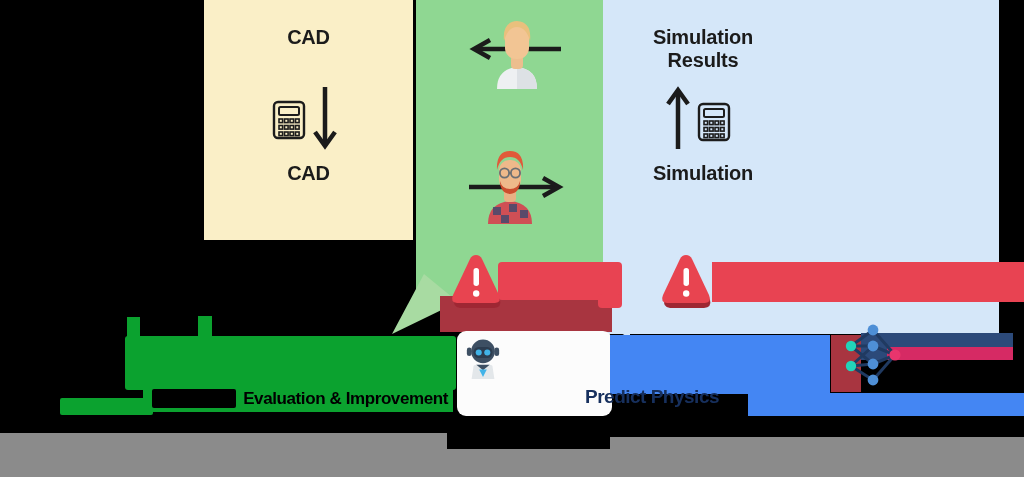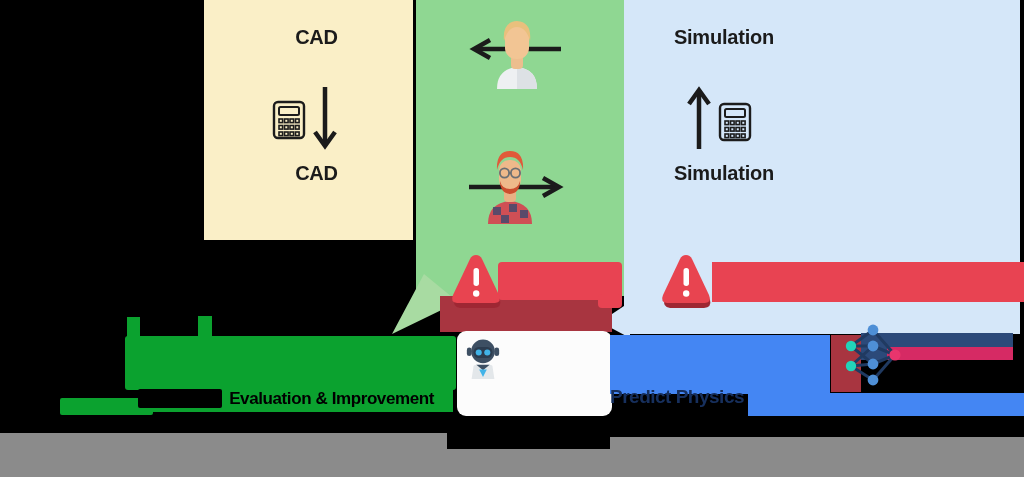--- a/index.html
+++ b/index.html
@@ -4,23 +4,23 @@
 <style>
   * { margin:0; padding:0; box-sizing:border-box; }
   html,body { background:#000; }
   .stage{
     position:relative; width:1024px; height:477px; background:#000;
     overflow:hidden; font-family:"Liberation Sans", sans-serif;
   }
   .abs{ position:absolute; }
   
   .panel{ position:absolute; top:0; }
-  .panel-cad{ left:204px; width:209px; height:240px; background:#faefc7;padding-left:8px; }
+  .panel-cad{ left:204px; width:209px; height:240px; background:#faefc7; }
   .panel-loop{ left:416px; width:209px; height:296px; background:#8fd792; }
-  .panel-sim{ left:624px; width:396px; height:334px; background:#d5e7f9; }
+  .panel-sim{ left:603px; width:396px; height:334px; background:#d5e7f9; }
   .ptext{
     position:absolute; width:100%; text-align:center;
     font-weight:bold; font-size:20px; line-height:23px; color:#1b1b1b;
     letter-spacing:-0.2px;
   }
   
   .blob{ position:absolute; }
   .red-blob{ background:#e84352; border-radius:4px; }
   .darkred{ background:#a83540; }
   .green-blob{ background:#0ba22f; }
@@ -28,31 +28,31 @@
   .navy-band{ background:#2c4a7a; }
   .magenta-band{ background:#d62a64; }
   .gray-bar{ background:#8b8b8b; }
   .white-card{
     position:absolute; left:457px; top:331px; width:155px; height:85px;
     background:#fcfcfc; border-radius:9px;
   }
   .caption-left-band{
     position:absolute; left:143px; top:385px; width:310px; height:27px;
     background:#0ba22f; display:flex; align-items:center;
-    justify-content:flex-end; padding-right:19px; gap:7px;
+    justify-content:flex-end; padding-right:5px; gap:7px;
   }
   .caption-left-band .blocked-word{
     width:84px; height:19px; background:#000; border-radius:2px; flex:0 0 auto;
   }
   .caption-left-band .cap-text{
     font-weight:bold; font-size:17px; color:#000; letter-spacing:-0.4px;
     white-space:nowrap;
   }
   .caption-right{
-    position:absolute; left:610px; top:386px;
+    position:absolute; left:585px; top:386px;
     font-weight:bold; font-size:19px; letter-spacing:-0.5px; color:#17305e;
     white-space:nowrap;
   }
   svg{ display:block; }
 </style>
 </head>
 <body>
 
 <div class="stage">
 
@@ -132,20 +132,21 @@
             <circle cx="33.5" cy="25" r="4.6"></circle>
           <line x1="27" y1="25" x2="29" y2="25"></line>
         </g>
       </svg>
     </div>
   </div>
 
   <div class="panel panel-sim">
     <div class="ptext" style="top:26px; width:200px">
       <div>Simulation</div>
+      <div>Results</div>
     </div>
     <div class="abs" style="left:62px; top:82px">
       <svg width="26" height="70" viewBox="0 0 26 70" fill="none" stroke="#1b1b1b">
         <line x1="13" y1="67" x2="13" y2="10" stroke-width="4.5"></line>
         <polyline points="3,22 13,8 23,22" stroke-width="4.5"></polyline>
       </svg>
     </div>
     <div class="abs" style="left:94px; top:102px">
       <svg width="34" height="40" viewBox="0 0 34 40">
         <rect x="2" y="2" width="30" height="36" rx="4" fill="none" stroke="#1c1c1c" stroke-width="2.4"></rect>

